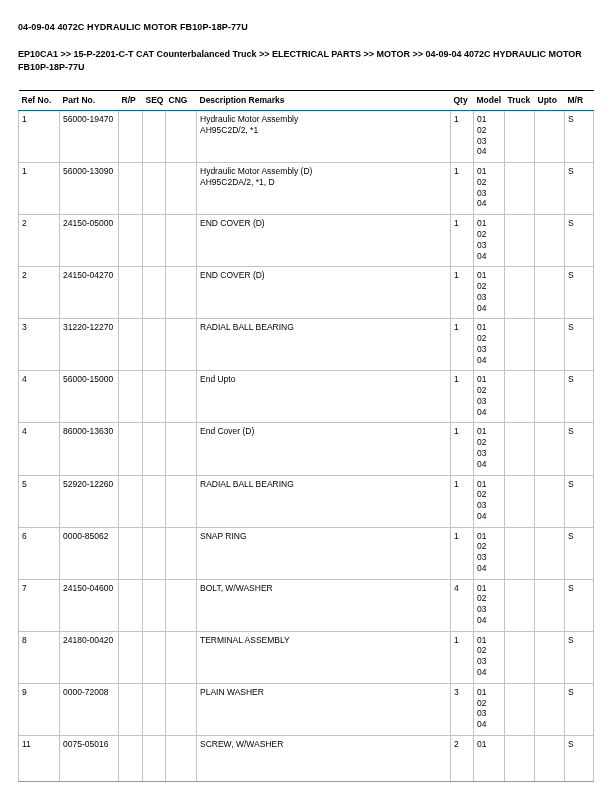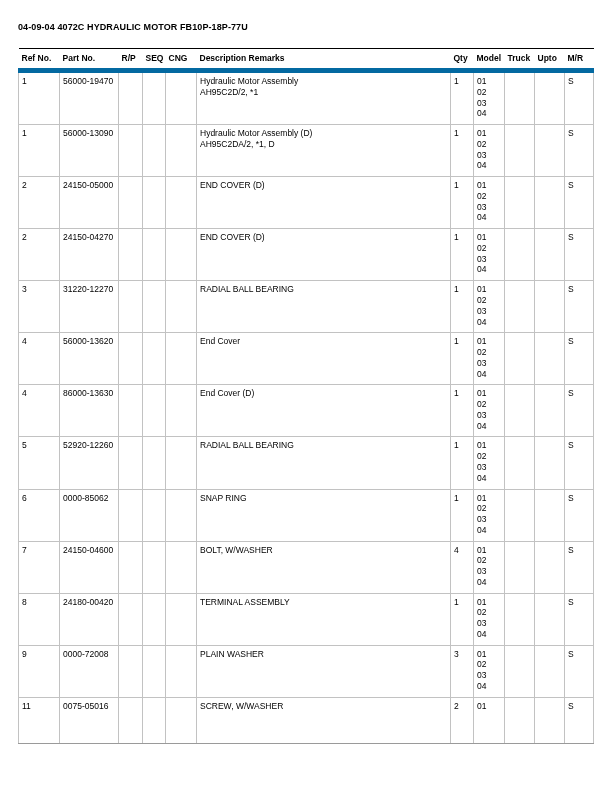--- a/index.html
+++ b/index.html
@@ -37,21 +37,21 @@
     width: 575px;
     margin-top: 16px;
   }
   table.parts th {
     font-size: 8.5px;
     font-weight: bold;
     text-align: left;
     vertical-align: top;
     padding: 4px 3px 5px 3px;
     border-top: 1px solid #000000;
-    border-bottom: 5px solid #0369a1;
+    border-bottom: 1px solid #0369a1;
     white-space: nowrap;
     overflow: hidden;
   }
   table.parts td {
     font-size: 8.5px;
     vertical-align: top;
     text-align: left;
     padding: 4px 3px;
     border: 1px solid #c2c2c2;
     border-top: none;
@@ -62,20 +62,21 @@
   table.parts td:first-child { border-left-color: #c2c2c2; }
   table.parts tbody tr:last-child td { border-bottom: 1px solid #9a9a9a; }
   table.parts td div { margin: 0 0 1px 0; }
 </style>
 </head>
 <body>
 
 <div class="page">
   <div class="doc-title">04-09-04 4072C HYDRAULIC MOTOR FB10P-18P-77U</div>
 
+  <div class="breadcrumb">EP10CA1 &gt;&gt; 15-P-2201-C-T CAT Counterbalanced Truck &gt;&gt; ELECTRICAL PARTS &gt;&gt; MOTOR &gt;&gt; 04-09-04 4072C HYDRAULIC MOTOR FB10P-18P-77U</div>
 
   <table class="parts">
     <colgroup>
       <col style="width:41px">
       <col style="width:59px">
       <col style="width:24px">
       <col style="width:23px">
       <col style="width:31px">
       <col style="width:254px">
       <col style="width:23px">
@@ -197,26 +198,26 @@
             <div>02</div>
             <div>03</div>
             <div>04</div>
           </td>
           <td></td>
           <td></td>
           <td>S</td>
         </tr>
         <tr>
           <td>4</td>
-          <td>56000-13620</td>
-          <td></td>
-          <td></td>
-          <td></td>
-          <td>
-            <div>End Cover</div>
+          <td>56000-15000</td>
+          <td></td>
+          <td></td>
+          <td></td>
+          <td>
+            <div>End Upto</div>
           </td>
           <td>1</td>
           <td>
             <div>01</div>
             <div>02</div>
             <div>03</div>
             <div>04</div>
           </td>
           <td></td>
           <td></td>

